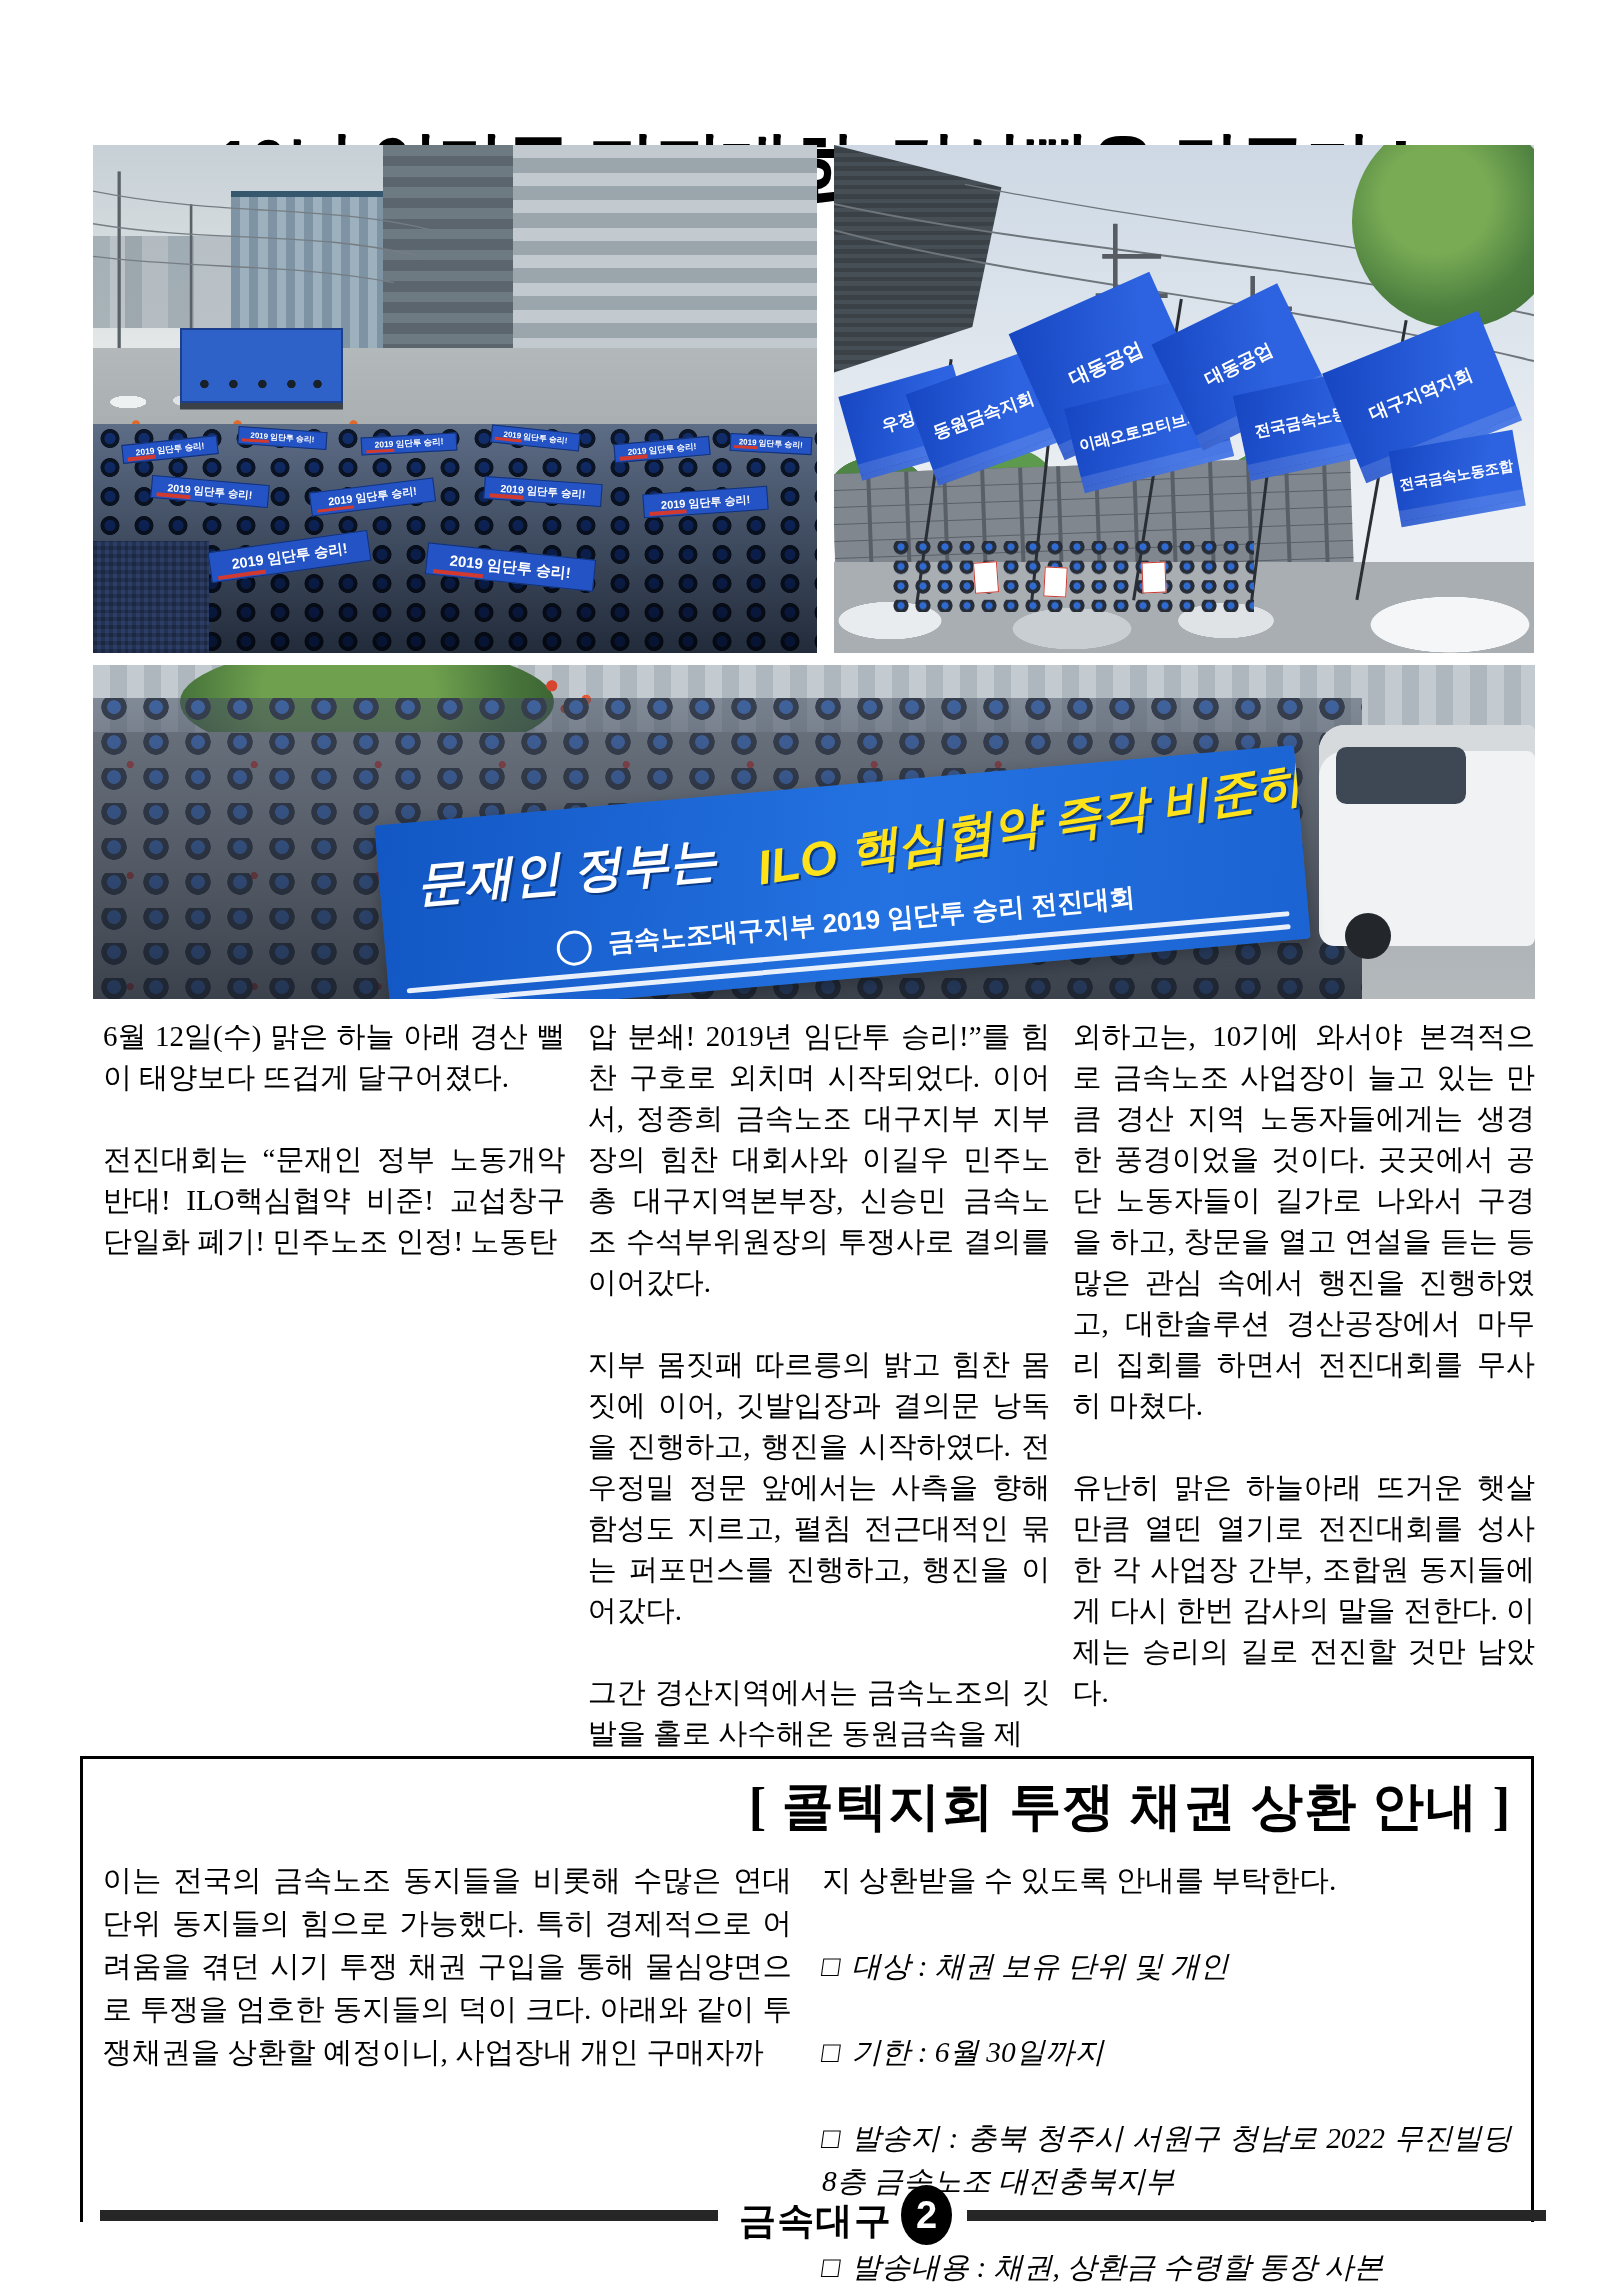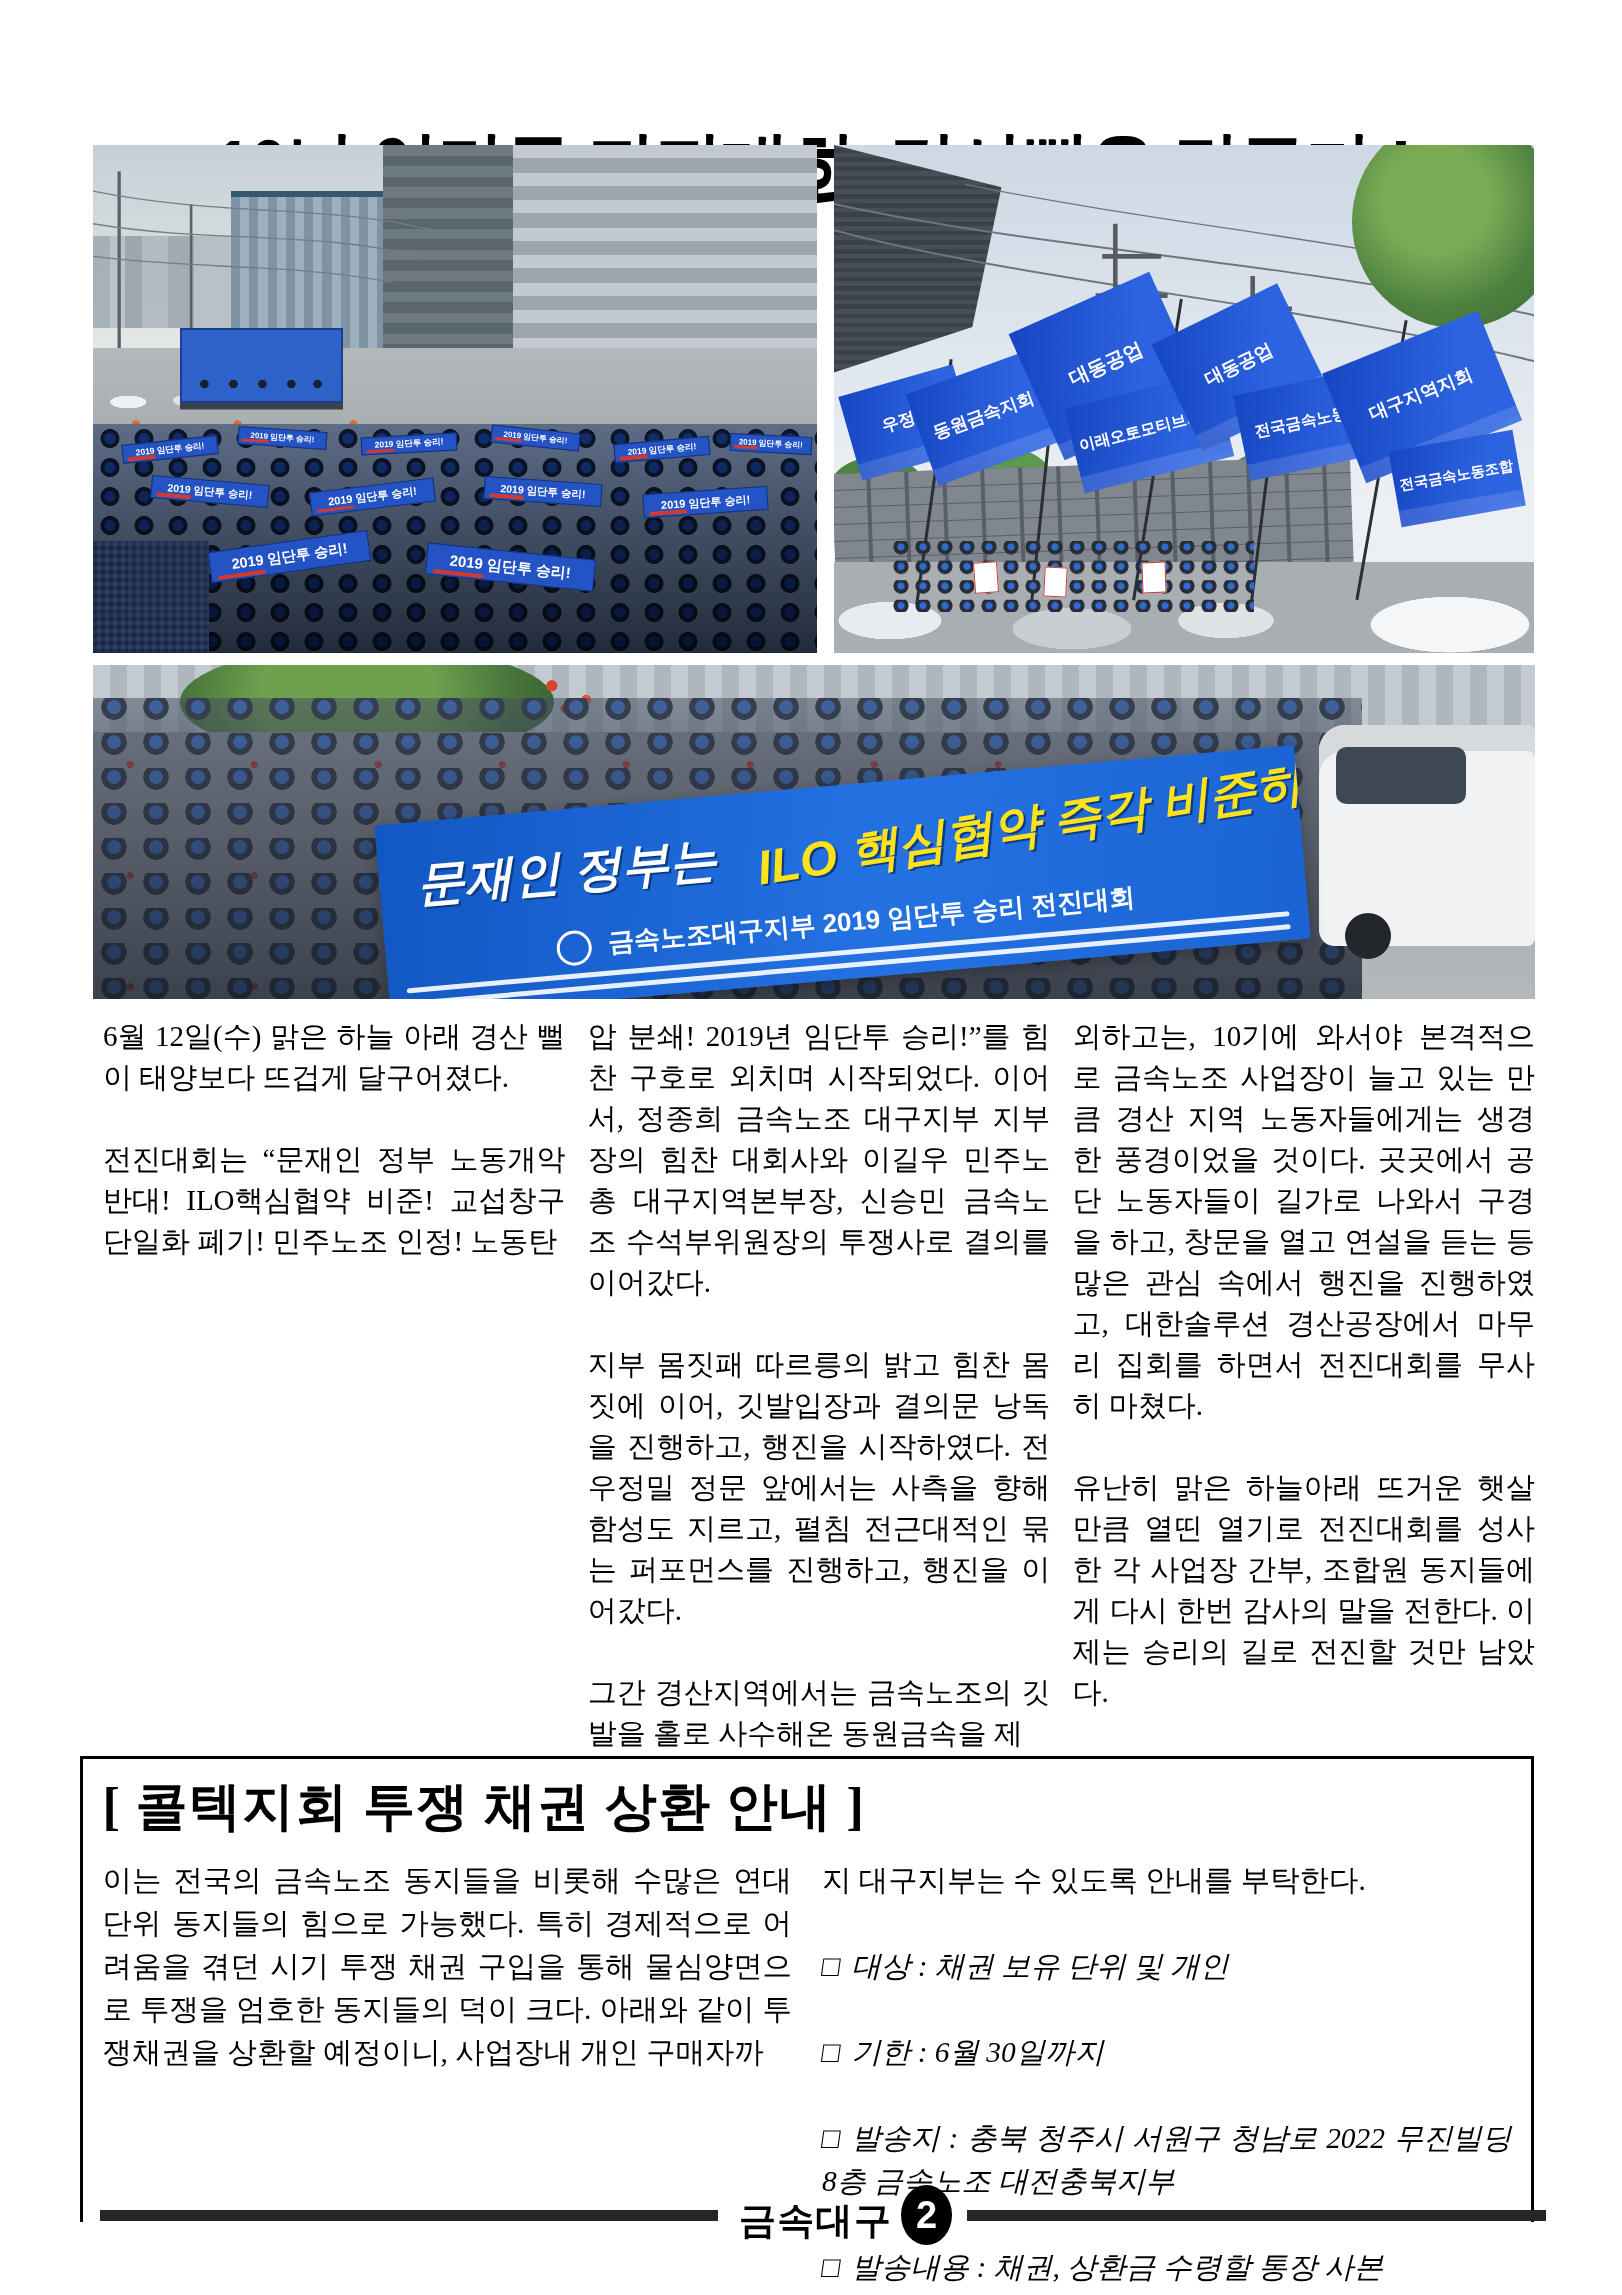--- a/index.html
+++ b/index.html
@@ -129,21 +129,21 @@
 
   
   .article{position:absolute;top:1016px;left:95px;width:1440px;display:flex;gap:14.4px;
     font-size:29px;line-height:41px;text-align:justify;word-break:break-all;}
   .article .col{flex:1 1 0;}
   .article p{margin:0 0 41px 8px;}
 
   
   .notice{position:absolute;left:80px;top:1756px;width:1454px;height:466px;
     border:3.9px solid #000;border-bottom:none;box-sizing:border-box;padding:10.5px 19.6px 0 19.6px;}
-  .notice-title{text-align:left;font-weight:700;font-size:52px;letter-spacing:1.3px;
+  .notice-title{text-align:right;font-weight:700;font-size:52px;letter-spacing:1.3px;
     font-family:"Liberation Serif",serif;margin:2.6px 0 17px 0;}
   .notice-cols{display:flex;gap:30px;font-size:29.4px;line-height:43px;text-align:justify;word-break:break-all;}
   .notice-cols .ncol{flex:1 1 0;}
   .notice-cols p{margin:0 0 43px 0;}
   .nitem{font-style:italic;margin:0;}
   .nitem .bullet{font-style:normal;display:inline-block;transform:skewX(-8deg);margin-right:11.8px;}
 
   
   .footer{position:absolute;left:91px;top:2184px;width:1455px;height:72px;}
   .fbar{position:absolute;top:26px;height:10.5px;background:#262626;}
@@ -330,21 +330,21 @@
   </div>
 </div>
 
 <div class="notice">
   <div class="notice-title">[ 콜텍지회 투쟁 채권 상환 안내 ]</div>
   <div class="notice-cols">
     <div class="ncol">
       <p>이는 전국의 금속노조 동지들을 비롯해 수많은 연대 단위 동지들의 힘으로 가능했다. 특히 경제적으로 어려움을 겪던 시기 투쟁 채권 구입을 통해 물심양면으로 투쟁을 엄호한 동지들의 덕이 크다. 아래와 같이 투쟁채권을 상환할 예정이니, 사업장내 개인 구매자까</p>
     </div>
     <div class="ncol">
-      <p>지 대구지부는 수 있도록 안내를 부탁한다.</p>
+      <p>지 상환받을 수 있도록 안내를 부탁한다.</p>
       <p class="nitem"><span class="bullet">□</span><span>대상 : 채권 보유 단위 및 개인</span></p>
       <p class="nitem"><span class="bullet">□</span><span>기한 : 6월 30일까지</span></p>
       <p class="nitem"><span class="bullet">□</span><span>발송지 : 충북 청주시 서원구 청남로 2022 무진빌딩 8층 금속노조 대전충북지부</span></p>
       <p class="nitem"><span class="bullet">□</span><span>발송내용 : 채권, 상환금 수령할 통장 사본</span></p>
 
     </div>
   </div>
 </div>
 
 <div class="footer">

